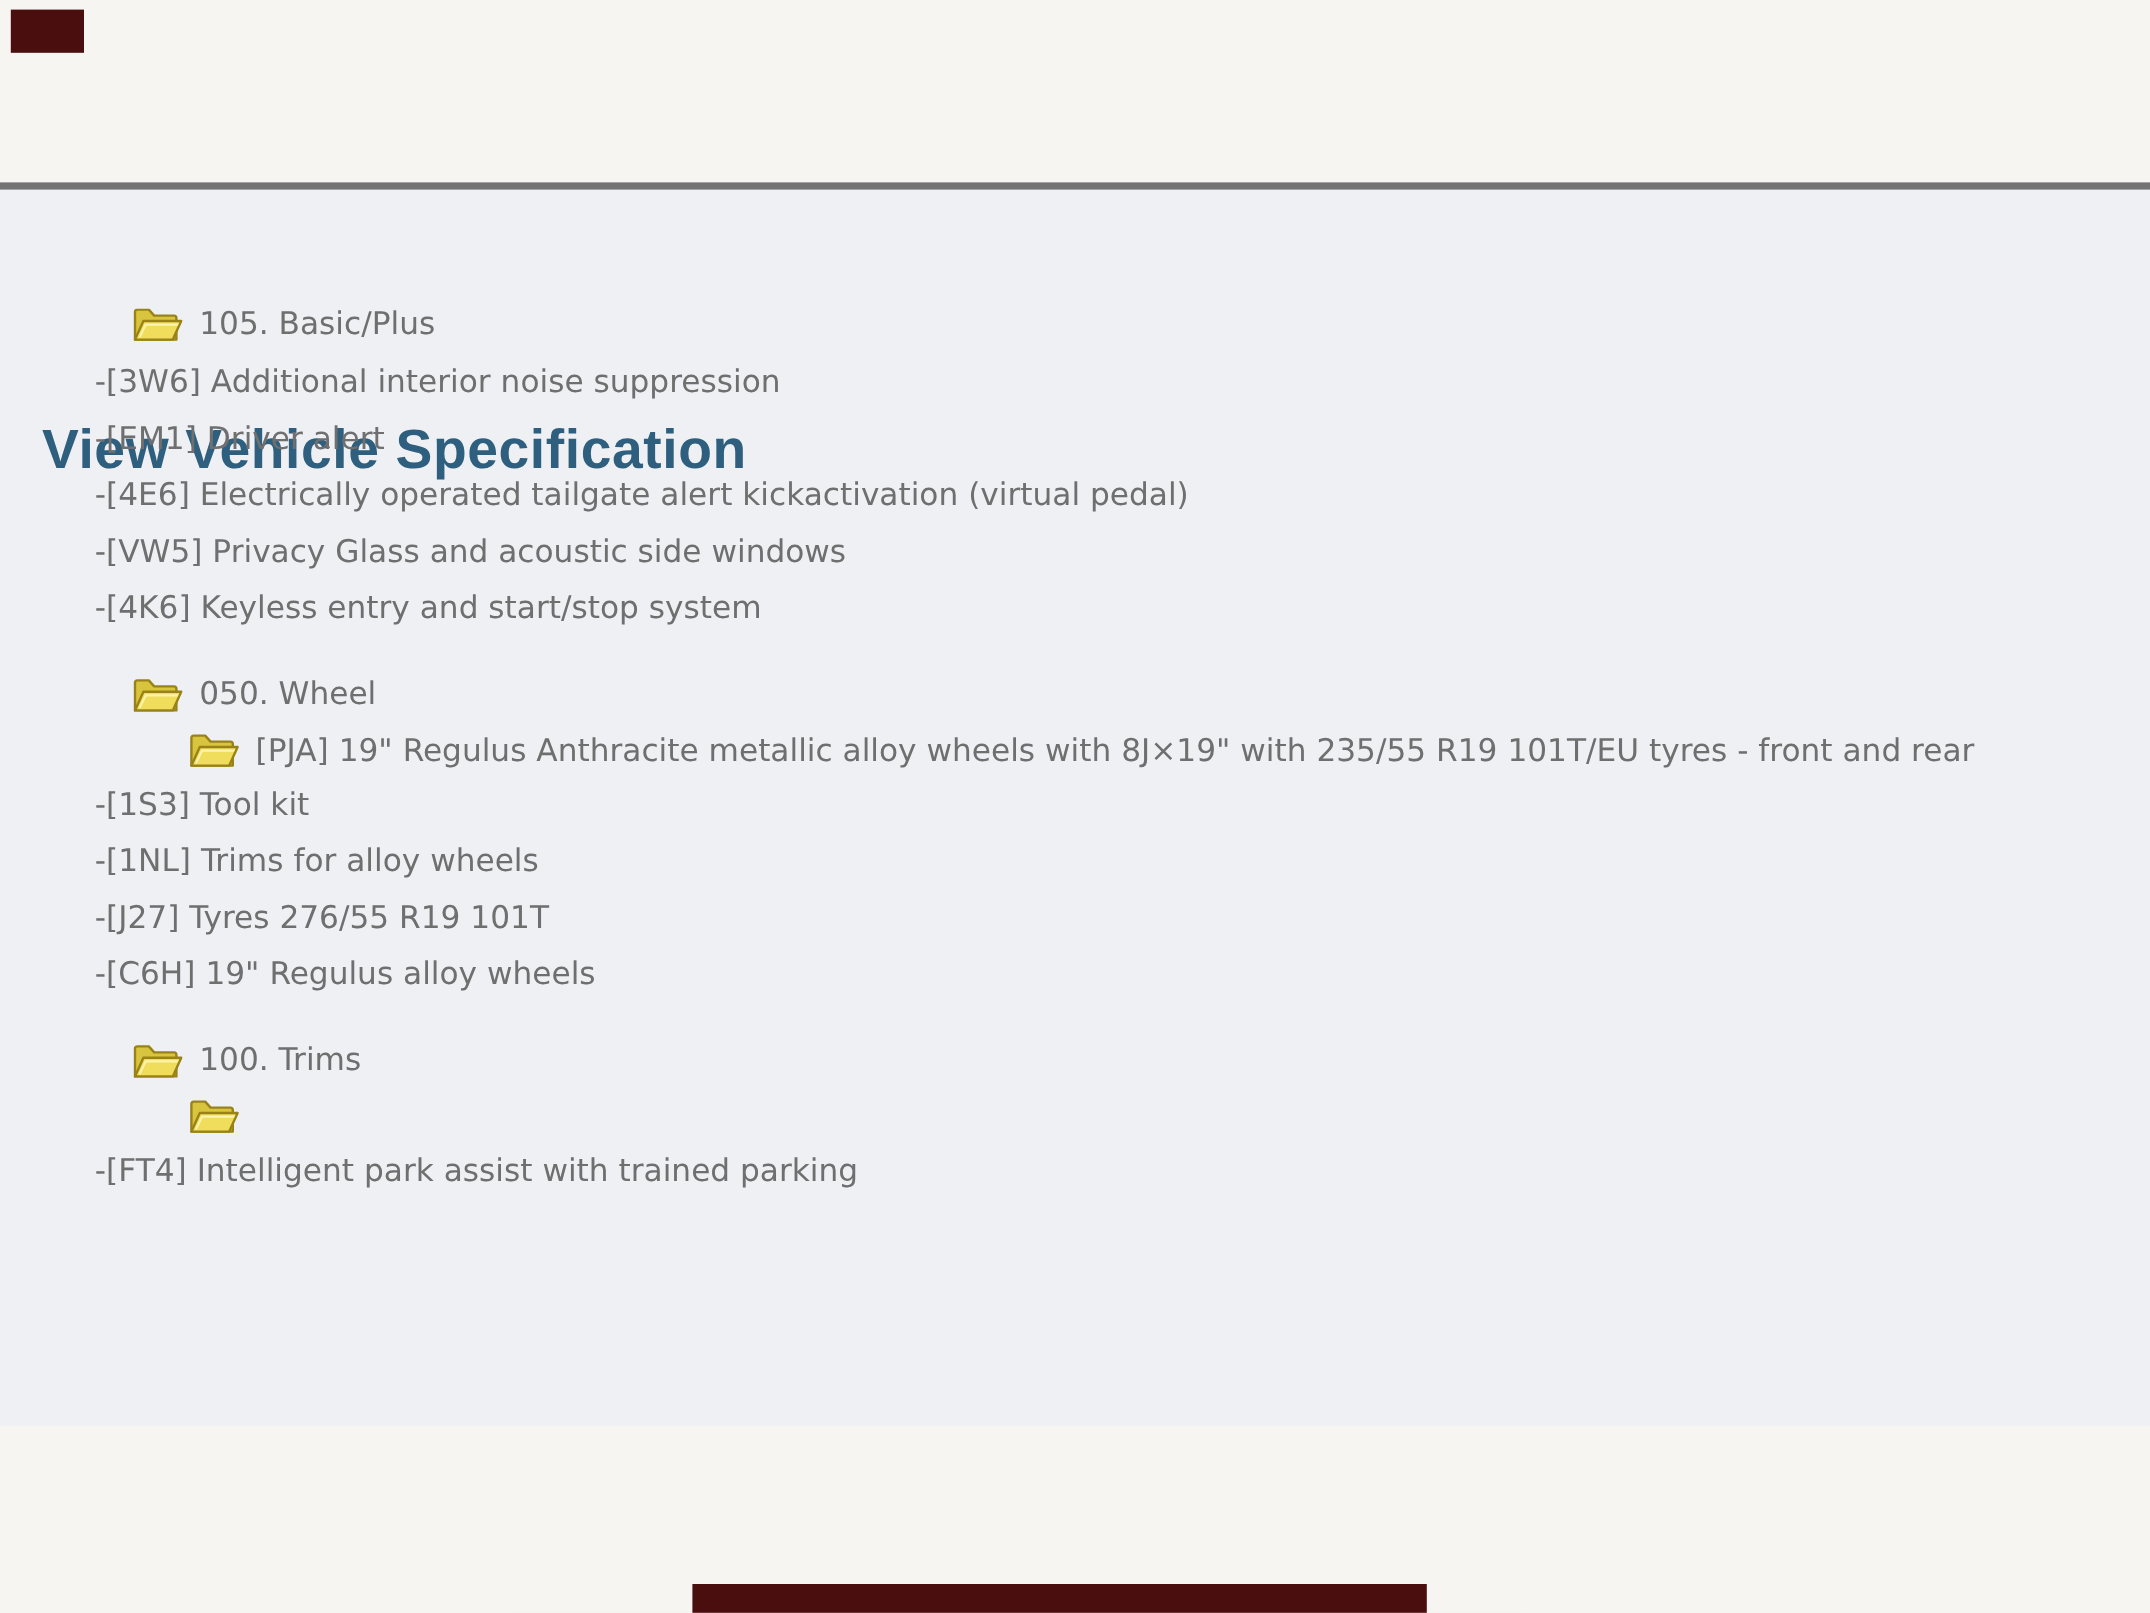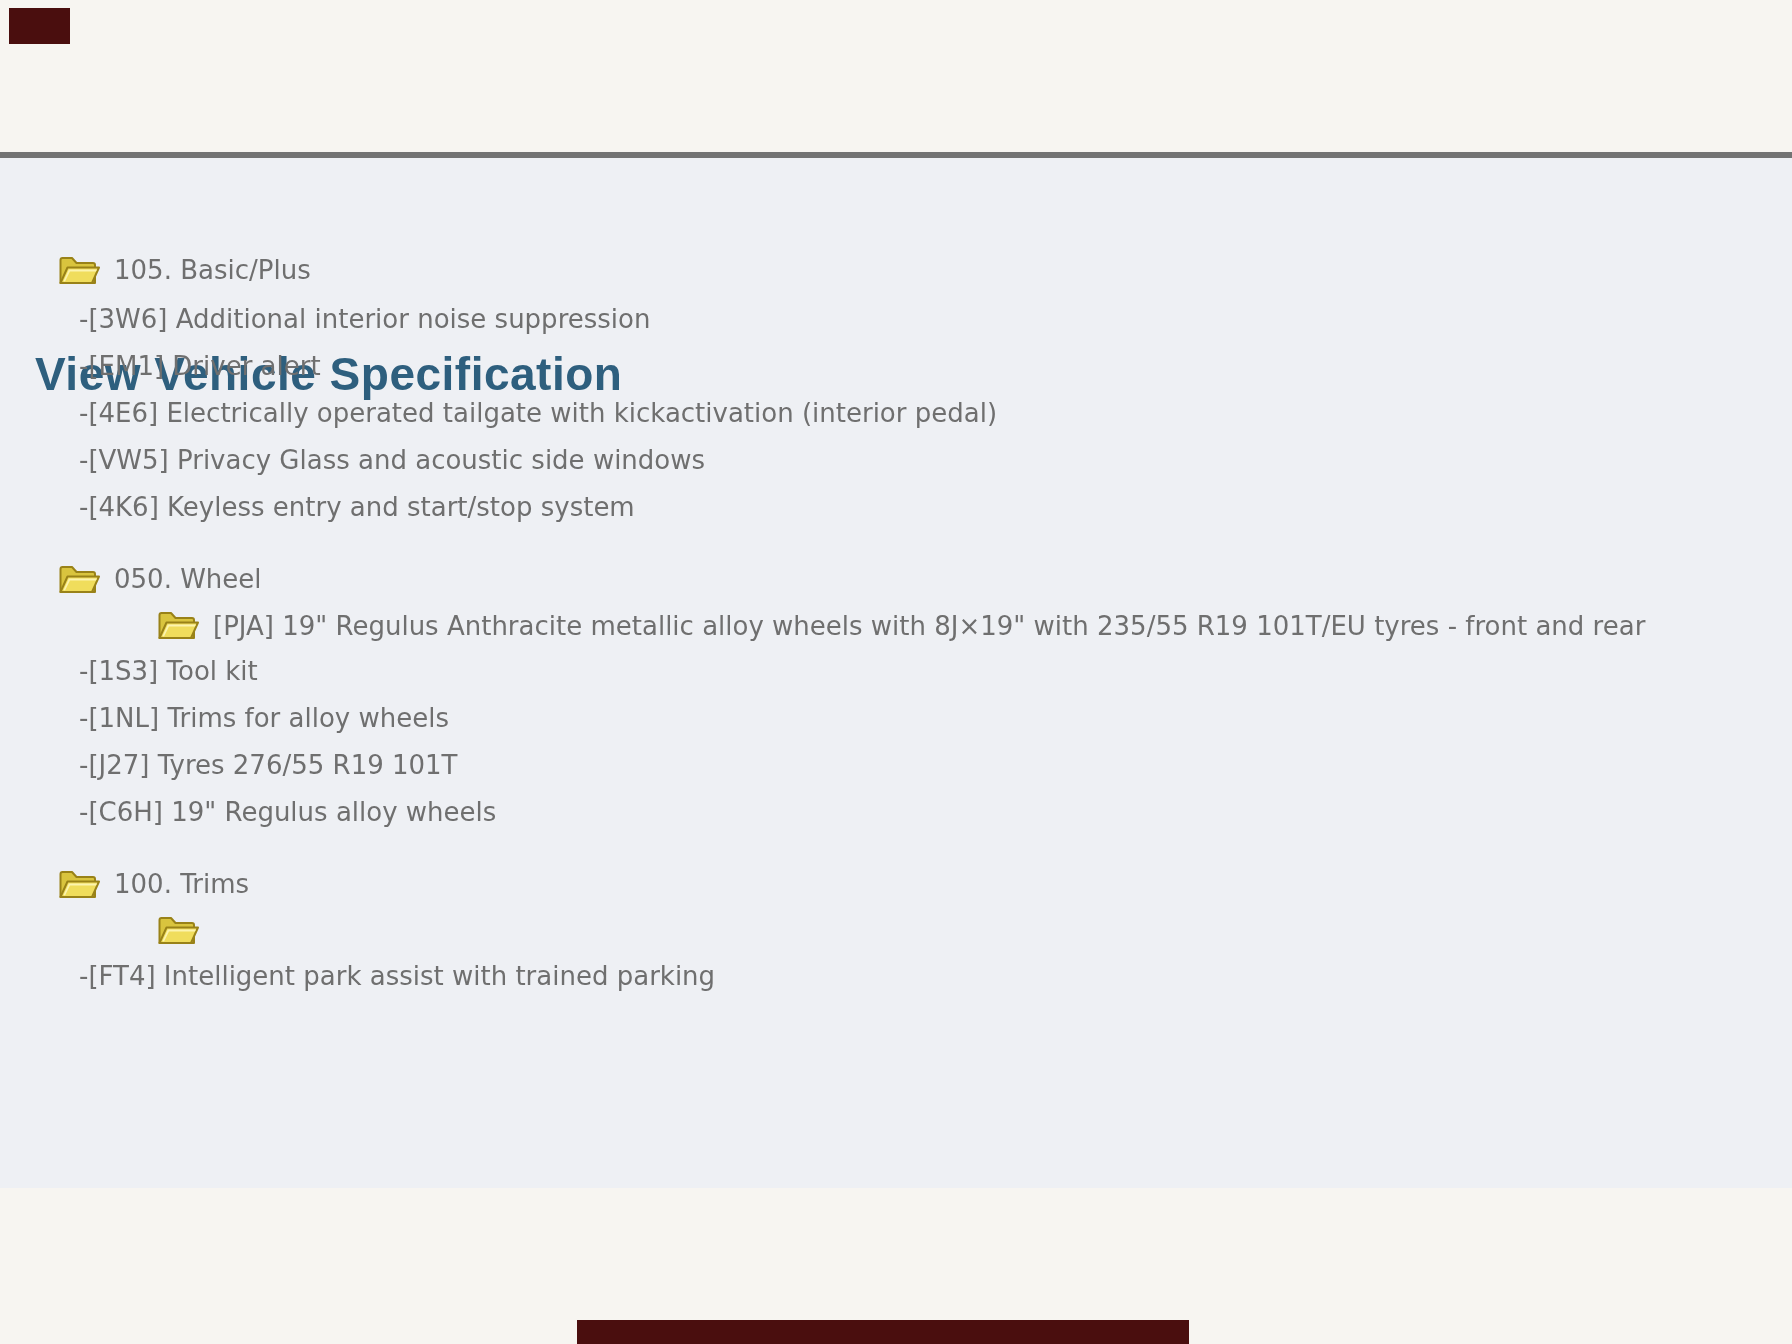--- a/index.html
+++ b/index.html
@@ -30,21 +30,21 @@
     overflow:hidden;
   }
   .tree-inner{ margin-top:-12px; }
   .row{
     display:flex;align-items:center;
     font-size:26px;color:#6f6f6f;
     white-space:nowrap;
     box-sizing:border-box;
   }
   .row .lbl{white-space:pre;}
-  .row.l1{height:50px;padding-left:56px;}
+  .row.l1{height:50px;padding-left:108px;}
   .row.l2{height:43px;padding-left:155px;}
   .row.l3{height:47px;padding-left:79px;}
   .row.group-start{margin-top:24px;}
   .tree-inner > .row.group-start:first-child{margin-top:0;}
   .icon{
     width:45px;height:37px;
     flex:0 0 45px;
     margin-right:13px;
     display:inline-block;
   }
@@ -77,21 +77,21 @@
         </span>
         <span class="lbl">105. Basic/Plus</span>
       </div>
       <div class="row l3">
         <span class="lbl">-[3W6] Additional interior noise suppression</span>
       </div>
       <div class="row l3">
         <span class="lbl">-[EM1] Driver alert</span>
       </div>
       <div class="row l3">
-        <span class="lbl">-[4E6] Electrically operated tailgate with kickactivation (interior pedal)</span>
+        <span class="lbl">-[4E6] Electrically operated tailgate alert kickactivation (virtual pedal)</span>
       </div>
       <div class="row l3">
         <span class="lbl">-[VW5] Privacy Glass and acoustic side windows</span>
       </div>
       <div class="row l3">
         <span class="lbl">-[4K6] Keyless entry and start/stop system</span>
       </div>
       <div class="row l1 group-start">
         <span class="icon">
           <svg viewBox="0 0 45 37" xmlns="http://www.w3.org/2000/svg">

